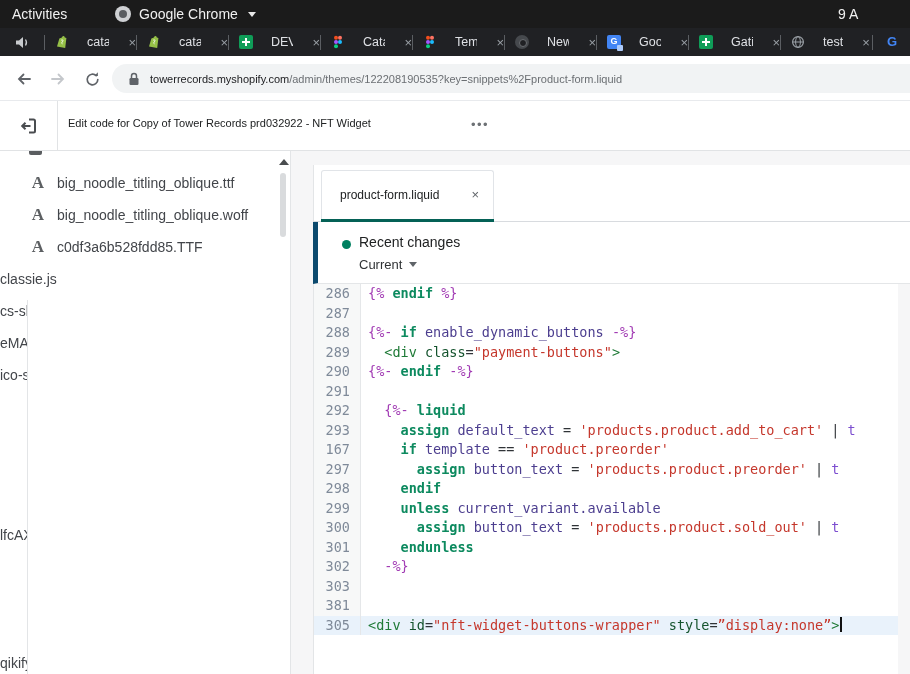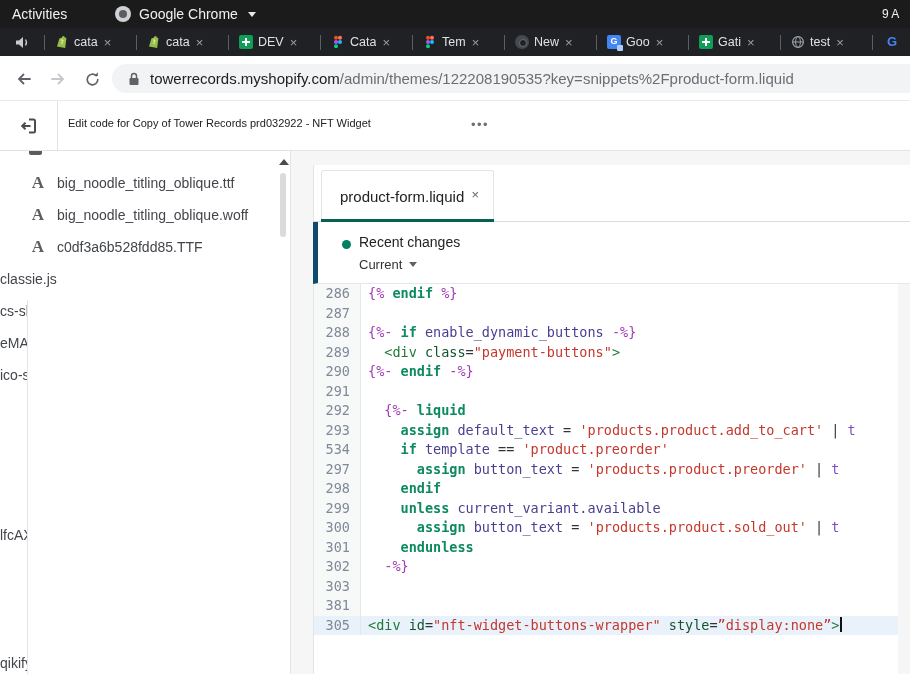--- a/index.html
+++ b/index.html
@@ -8,47 +8,47 @@
   .stage{position:absolute;top:0;left:0;width:910px;height:674px;overflow:hidden;}
 
   
   .os-bar{position:absolute;left:0;top:0;width:910px;height:28px;background:#1b1b1b;
           color:#f1f1f1;font-size:14px;display:flex;align-items:center;}
   .os-activities{margin-left:12px;cursor:pointer;}
   .os-appmenu{position:absolute;left:115px;display:flex;align-items:center;gap:8px;cursor:pointer;}
   .chrome-glyph{width:16px;height:16px;border-radius:50%;background:#cfd1d4;position:relative;}
   .chrome-glyph::after{content:"";position:absolute;left:4px;top:4px;width:8px;height:8px;border-radius:50%;background:#5a5d61;}
   .os-caret{width:0;height:0;border-left:4px solid transparent;border-right:4px solid transparent;border-top:5px solid #e8e8e8;margin-left:2px;}
-  .os-clock{position:absolute;left:882px;white-space:nowrap;font-size:12px;}
+  .os-clock{position:absolute;left:838px;white-space:nowrap;font-size:14px;}
 
   
   .tabstrip{position:absolute;left:0;top:28px;width:910px;height:28px;background:#202124;
             display:flex;align-items:center;color:#dadce0;}
   .strip-audio{width:45px;display:flex;justify-content:center;align-items:center;}
   .tab-sep{width:1px;height:15px;background:#5b5e62;flex:none;}
-  .btab{width:91px;flex:none;display:flex;align-items:flex-start;gap:5px;padding-left:10px;box-sizing:border-box;cursor:pointer;}
+  .btab{width:91px;flex:none;display:flex;align-items:flex-start;gap:18px;padding-left:10px;box-sizing:border-box;cursor:pointer;}
   .btab .ttl{font-size:12.5px;color:#dfe1e5;white-space:nowrap;overflow:hidden;max-width:34px;}
   .btab .cls{color:#9aa0a6;font-size:13px;margin-left:1px;cursor:pointer;}
   .fav{width:14px;height:14px;flex:none;position:relative;}
   .fav-sheets{background:#0f9d58;border-radius:2px;}
   .fav-sheets::before{content:"";position:absolute;left:6px;top:3px;width:2px;height:8px;background:#fff;}
   .fav-sheets::after{content:"";position:absolute;left:3px;top:6px;width:8px;height:2px;background:#fff;}
   .fav-chrome-dark{background:#46494d;border-radius:50%;}
   .fav-chrome-dark::after{content:"";position:absolute;left:4px;top:4px;width:6px;height:6px;border-radius:50%;background:#202124;border:1px solid #6a6d71;}
   .fav-translate{background:#4285f4;border-radius:2px;color:#fff;font-size:9px;font-weight:bold;text-align:center;line-height:13px;}
   .fav-translate::after{content:"";position:absolute;right:-2px;bottom:-2px;width:6px;height:6px;background:#aecbfa;border-radius:1px;}
   .fav-google{font-size:13px;font-weight:bold;color:#4285f4;line-height:14px;text-align:center;}
   .partial-tab{width:37px;flex:none;display:flex;align-items:center;padding-left:12px;box-sizing:border-box;cursor:pointer;}
 
   
   .toolbar{position:absolute;left:0;top:56px;width:910px;height:45px;background:#ffffff;border-bottom:1px solid #e8eaed;box-sizing:border-box;}
   .nav-ic{position:absolute;top:11px;width:24px;height:24px;display:flex;align-items:center;justify-content:center;cursor:pointer;}
   .omnibox{position:absolute;left:112px;top:8px;width:830px;height:29px;background:#f1f3f4;border-radius:15px;display:flex;align-items:center;cursor:text;}
   .omni-lock{margin-left:16px;margin-right:10px;display:flex;}
-  .url{font-size:15px;white-space:nowrap;}
+  .url{font-size:11px;white-space:nowrap;}
   .url .dom{color:#202124;}
   .url .pth{color:#6b6f73;}
 
   
   .app-header{position:absolute;left:0;top:101px;width:910px;height:50px;background:#fff;border-bottom:1px solid #e1e3e5;box-sizing:border-box;}
   .exit-btn{position:absolute;left:16px;top:13px;width:26px;height:24px;display:flex;align-items:center;justify-content:center;cursor:pointer;}
   .hdr-divider{position:absolute;left:57px;top:0;width:1px;height:49px;background:#e1e3e5;}
   .hdr-title{position:absolute;left:68px;top:16px;font-size:11px;color:#202223;}
   .hdr-dots{position:absolute;left:467px;top:12px;font-size:13px;color:#6d7175;letter-spacing:1.5px;cursor:pointer;padding:4px;}
 
@@ -62,21 +62,21 @@
   .f-ico.code{font-family:"DejaVu Sans Mono",monospace;font-size:11.5px;font-weight:bold;letter-spacing:-1px;}
   .f-name{font-size:14px;color:#42454a;white-space:nowrap;}
   .sb-scroll-up{position:absolute;left:279px;top:8px;width:0;height:0;cursor:pointer;
       border-left:5px solid transparent;border-right:5px solid transparent;border-bottom:6px solid #4a4d4f;}
   .sb-thumb{position:absolute;left:280px;top:22px;width:6px;height:64px;background:#d9dbdd;border-radius:3px;cursor:pointer;}
 
   
   .editor{position:absolute;left:313px;top:151px;width:597px;height:523px;}
   .ed-tabrow{position:absolute;left:0;top:14px;width:597px;height:57px;background:#fff;border-bottom:1px solid #d8dbdf;border-left:1px solid #e3e5e7;box-sizing:border-box;}
   .ed-tab{position:absolute;left:7px;top:5px;width:173px;height:52px;background:#fff;border:1px solid #e1e4e8;border-bottom:none;border-radius:3px 3px 0 0;box-sizing:border-box;cursor:pointer;}
-  .ed-tab .name{position:absolute;left:18px;top:17px;font-size:15px;color:#202223;}
+  .ed-tab .name{position:absolute;left:18px;top:17px;font-size:12px;color:#202223;}
   .ed-tab .x{position:absolute;right:14px;top:16px;font-size:13px;color:#5f6368;cursor:pointer;}
   .ed-tab .uline{position:absolute;left:-1px;bottom:0;width:173px;height:3px;background:#046156;}
   .recent{position:absolute;left:0;top:71px;width:597px;height:62px;background:#fff;border-bottom:1px solid #e4e6e8;border-left:5px solid #0c4a6e;box-sizing:border-box;}
   .rc-dot{position:absolute;left:24px;top:18px;width:9px;height:9px;border-radius:50%;background:#008060;}
   .rc-label{position:absolute;left:41px;top:12px;font-size:14px;color:#202223;}
   .rc-current{position:absolute;left:41px;top:35px;font-size:13px;color:#303335;cursor:pointer;display:flex;align-items:center;gap:7px;}
   .rc-caret{width:0;height:0;border-left:4px solid transparent;border-right:4px solid transparent;border-top:5px solid #5f6368;}
 
   
   .code{position:absolute;left:0;top:133px;width:585px;height:390px;background:#fff;border-left:1px solid #e3e5e7;box-sizing:border-box;overflow:hidden;
@@ -355,21 +355,21 @@
         </div>
         <div class="crow">
           <span class="gut">292</span>
           <span class="ltxt"><span class="tk-p">  </span><span class="tk-d">{%-</span><span class="tk-p"> </span><span class="tk-k">liquid</span></span>
         </div>
         <div class="crow">
           <span class="gut">293</span>
           <span class="ltxt"><span class="tk-p">    </span><span class="tk-k">assign</span><span class="tk-p"> </span><span class="tk-v">default_text</span><span class="tk-p"> = </span><span class="tk-s">'products.product.add_to_cart'</span><span class="tk-p"> | </span><span class="tk-f">t</span></span>
         </div>
         <div class="crow">
-          <span class="gut">534</span>
+          <span class="gut">167</span>
           <span class="ltxt"><span class="tk-p">    </span><span class="tk-k">if</span><span class="tk-p"> </span><span class="tk-v">template</span><span class="tk-p"> == </span><span class="tk-s">'product.preorder'</span></span>
         </div>
         <div class="crow">
           <span class="gut">297</span>
           <span class="ltxt"><span class="tk-p">      </span><span class="tk-k">assign</span><span class="tk-p"> </span><span class="tk-v">button_text</span><span class="tk-p"> = </span><span class="tk-s">'products.product.preorder'</span><span class="tk-p"> | </span><span class="tk-f">t</span></span>
         </div>
         <div class="crow">
           <span class="gut">298</span>
           <span class="ltxt"><span class="tk-p">    </span><span class="tk-k">endif</span></span>
         </div>

